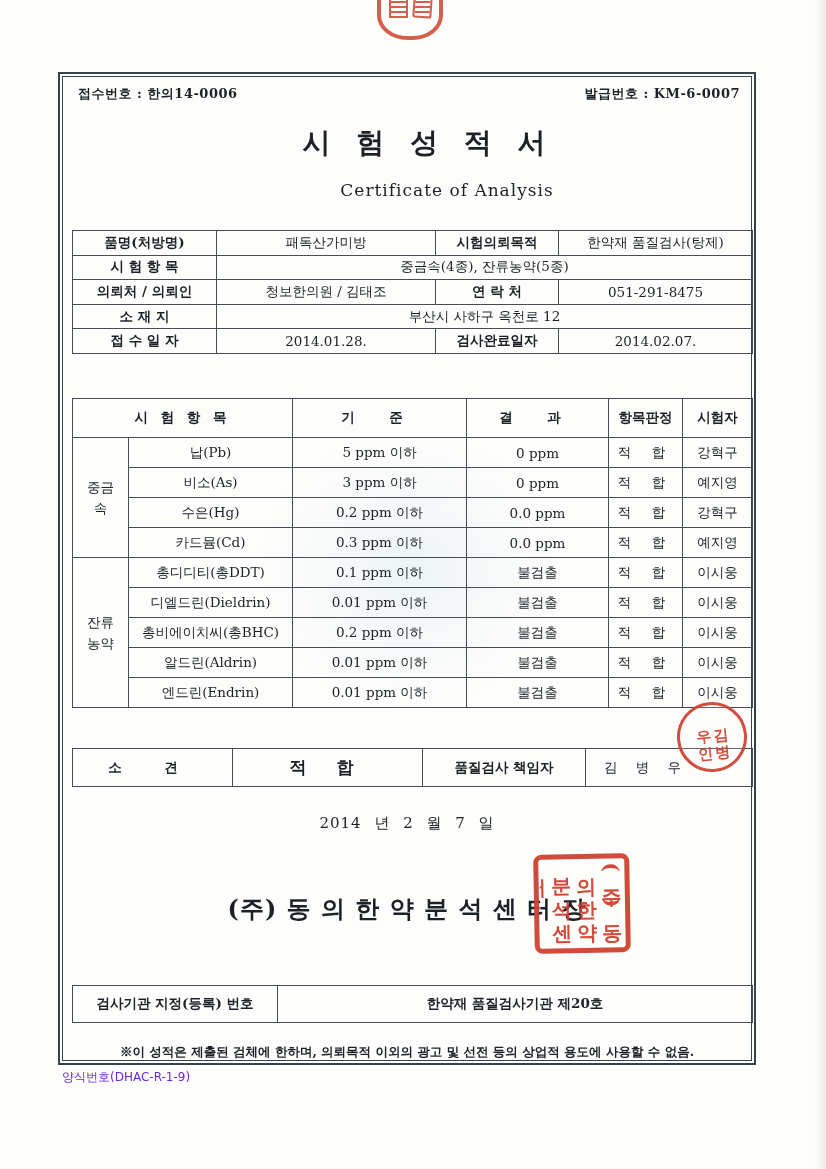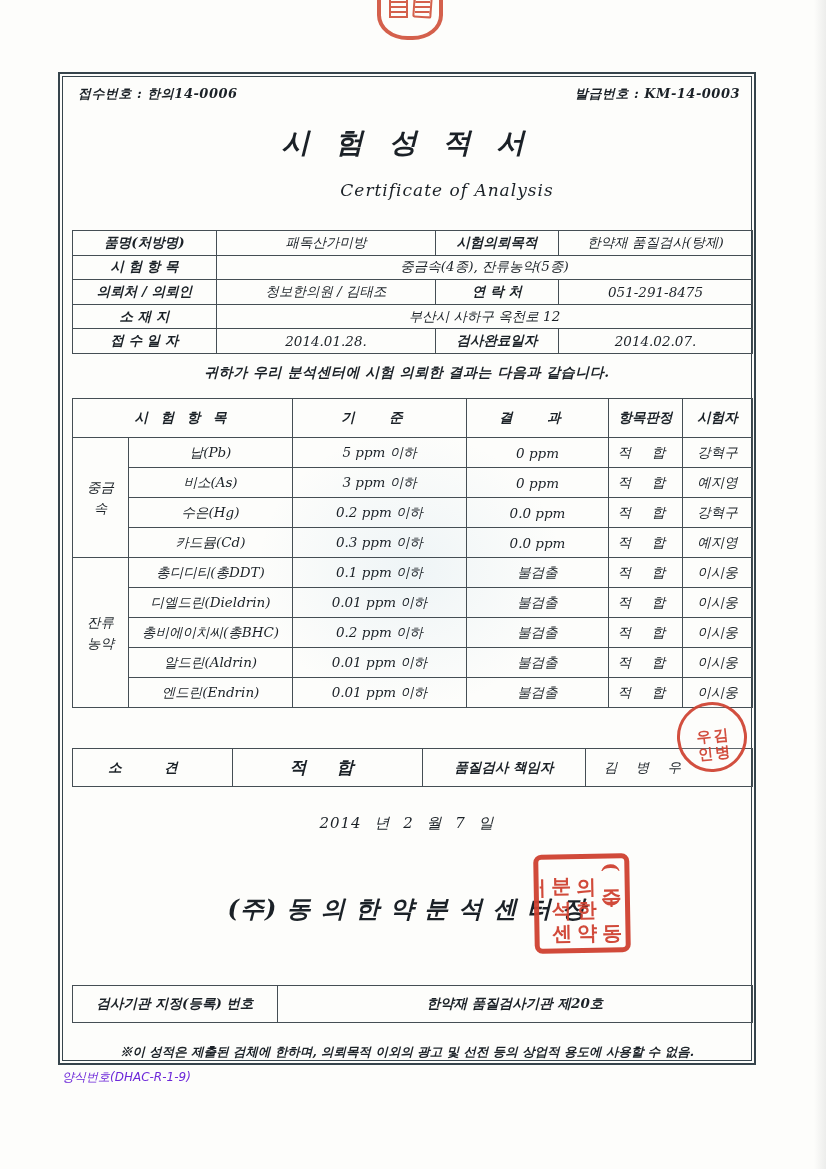--- a/index.html
+++ b/index.html
@@ -12,24 +12,24 @@
   .scan-edge{position:absolute;right:0;top:0;width:12px;height:100%;
     background:linear-gradient(to left, rgba(90,95,100,.10), rgba(0,0,0,0));}
   .watermark{position:absolute;left:255px;top:430px;width:310px;height:280px;
     background:radial-gradient(ellipse at center, rgba(110,170,205,.10), rgba(110,170,205,0) 70%);
     pointer-events:none;}
   
   .frame{position:absolute;left:58px;top:72px;width:698px;height:993px;
     box-sizing:border-box;border:2.5px solid #36444c;}
   .frame::after{content:"";position:absolute;inset:2px;border:1px solid #36444c;}
   
-  .abs{position:absolute;font-style:italic;}
+  .abs{position:absolute;}
   .center{left:58px;width:698px;text-align:center;}
   .meta{font-size:13px;font-weight:bold;letter-spacing:.5px;}
-  .title{font-size:28px;font-weight:bold;letter-spacing:8px;}
+  .title{font-size:28px;font-weight:bold;letter-spacing:8px;padding-left:21px;}
   .subtitle{font-size:17px;letter-spacing:1px;}
   .statement{font-size:14px;font-weight:bold;letter-spacing:.5px;}
   .dateline{font-size:15px;word-spacing:7px;letter-spacing:1px;}
   .company{font-size:24px;font-weight:bold;letter-spacing:1px;}
   .footer-line{font-size:12.5px;font-weight:bold;}
   .form-no{font-size:12px;font-family:"DejaVu Sans","Liberation Sans",sans-serif;color:#6d28d9;}
   
   table{border-collapse:collapse;table-layout:fixed;}
   td{border:1px solid #454e54;text-align:center;vertical-align:middle;
      font-size:13.5px;padding:0 2px;overflow:hidden;}
@@ -74,21 +74,21 @@
   <div class="watermark"></div>
 
   <div class="top-stamp">
     <div class="g g1"></div>
     <div class="g g2"></div>
   </div>
 
   <div class="frame"></div>
 
   <div class="abs meta" style="left:78px;top:85px;">접수번호 : 한의14-0006</div>
-  <div class="abs meta" style="right:86px;top:85px;">발급번호 : KM-14-0003</div>
+  <div class="abs meta" style="right:86px;top:85px;">발급번호 : KM-6-0007</div>
 
   <div class="abs center title" style="top:124px;">시 험 성 적 서</div>
   <div class="abs center subtitle" style="top:180px;padding-left:40px;">Certificate of Analysis</div>
 
   <table class="info-tbl abs" style="left:72px;top:230px;width:680px;">
     <colgroup>
         <col style="width:144px">
         <col style="width:219px">
         <col style="width:123px">
         <col style="width:194px">
@@ -116,21 +116,20 @@
     </tr>
     <tr>
       <td class="bold">접 수 일 자</td>
       <td>2014.01.28.</td>
       <td class="bold">검사완료일자</td>
       <td>2014.02.07.</td>
     </tr>
   </tbody>
     </table>
 
-  <div class="abs center statement" style="top:364px;">귀하가 우리 분석센터에 시험 의뢰한 결과는 다음과 같습니다.</div>
 
   <table class="res-tbl abs" style="left:72px;top:398px;width:680px;">
     <colgroup>
         <col style="width:56px">
         <col style="width:164px">
         <col style="width:174px">
         <col style="width:142px">
         <col style="width:74px">
         <col style="width:70px">
       </colgroup>

